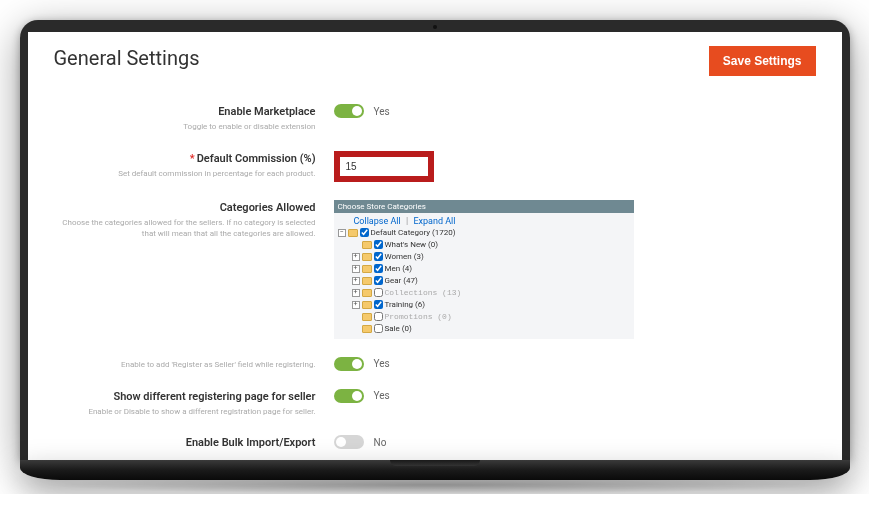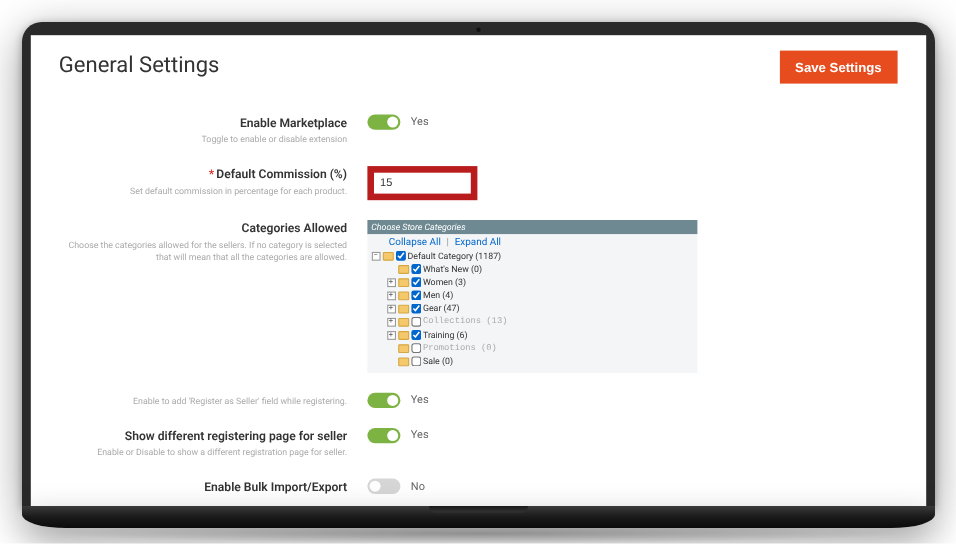--- a/index.html
+++ b/index.html
@@ -173,21 +173,20 @@
     
     .catbox {
       width: 300px;
       border: 0;
       font-size: 8px;
     }
     .catbox-header {
       background: #6f8992;
       color: #fff;
       font-size: 8px;
-      font-style: italic;
       padding: 2px 4px;
     }
     .catbox-body {
       background: #f4f5f7;
       padding: 2px 4px 4px 4px;
     }
     .cat-actions {
       font-size: 9px;
       padding: 1px 16px;
     }
@@ -297,21 +296,21 @@
                     <span class="link">Collapse All</span>
                     <span class="sep">|</span>
                     <span class="link">Expand All</span>
                   </div>
                   <div id="tree-container">
                       <div class="tree-node">
                         <span class="tree-indent" style="width: 0px;"></span>
                         <span class="tree-toggle">−</span>
                         <span class="folder-icon"></span>
                         <input type="checkbox" class="cb" checked="" style="">
-                        <span class="tree-label">Default Category (1187)</span>
+                        <span class="tree-label">Default Category (1720)</span>
                       </div>
                       <div class="tree-node">
                         <span class="tree-indent" style="width: 14px;"></span>
                         <span style="display: inline-block; width: 10px;"></span>
                         <span class="folder-icon"></span>
                         <input type="checkbox" class="cb" checked="" style="">
                         <span class="tree-label">What's New (0)</span>
                       </div>
                       <div class="tree-node">
                         <span class="tree-indent" style="width: 14px;"></span>

